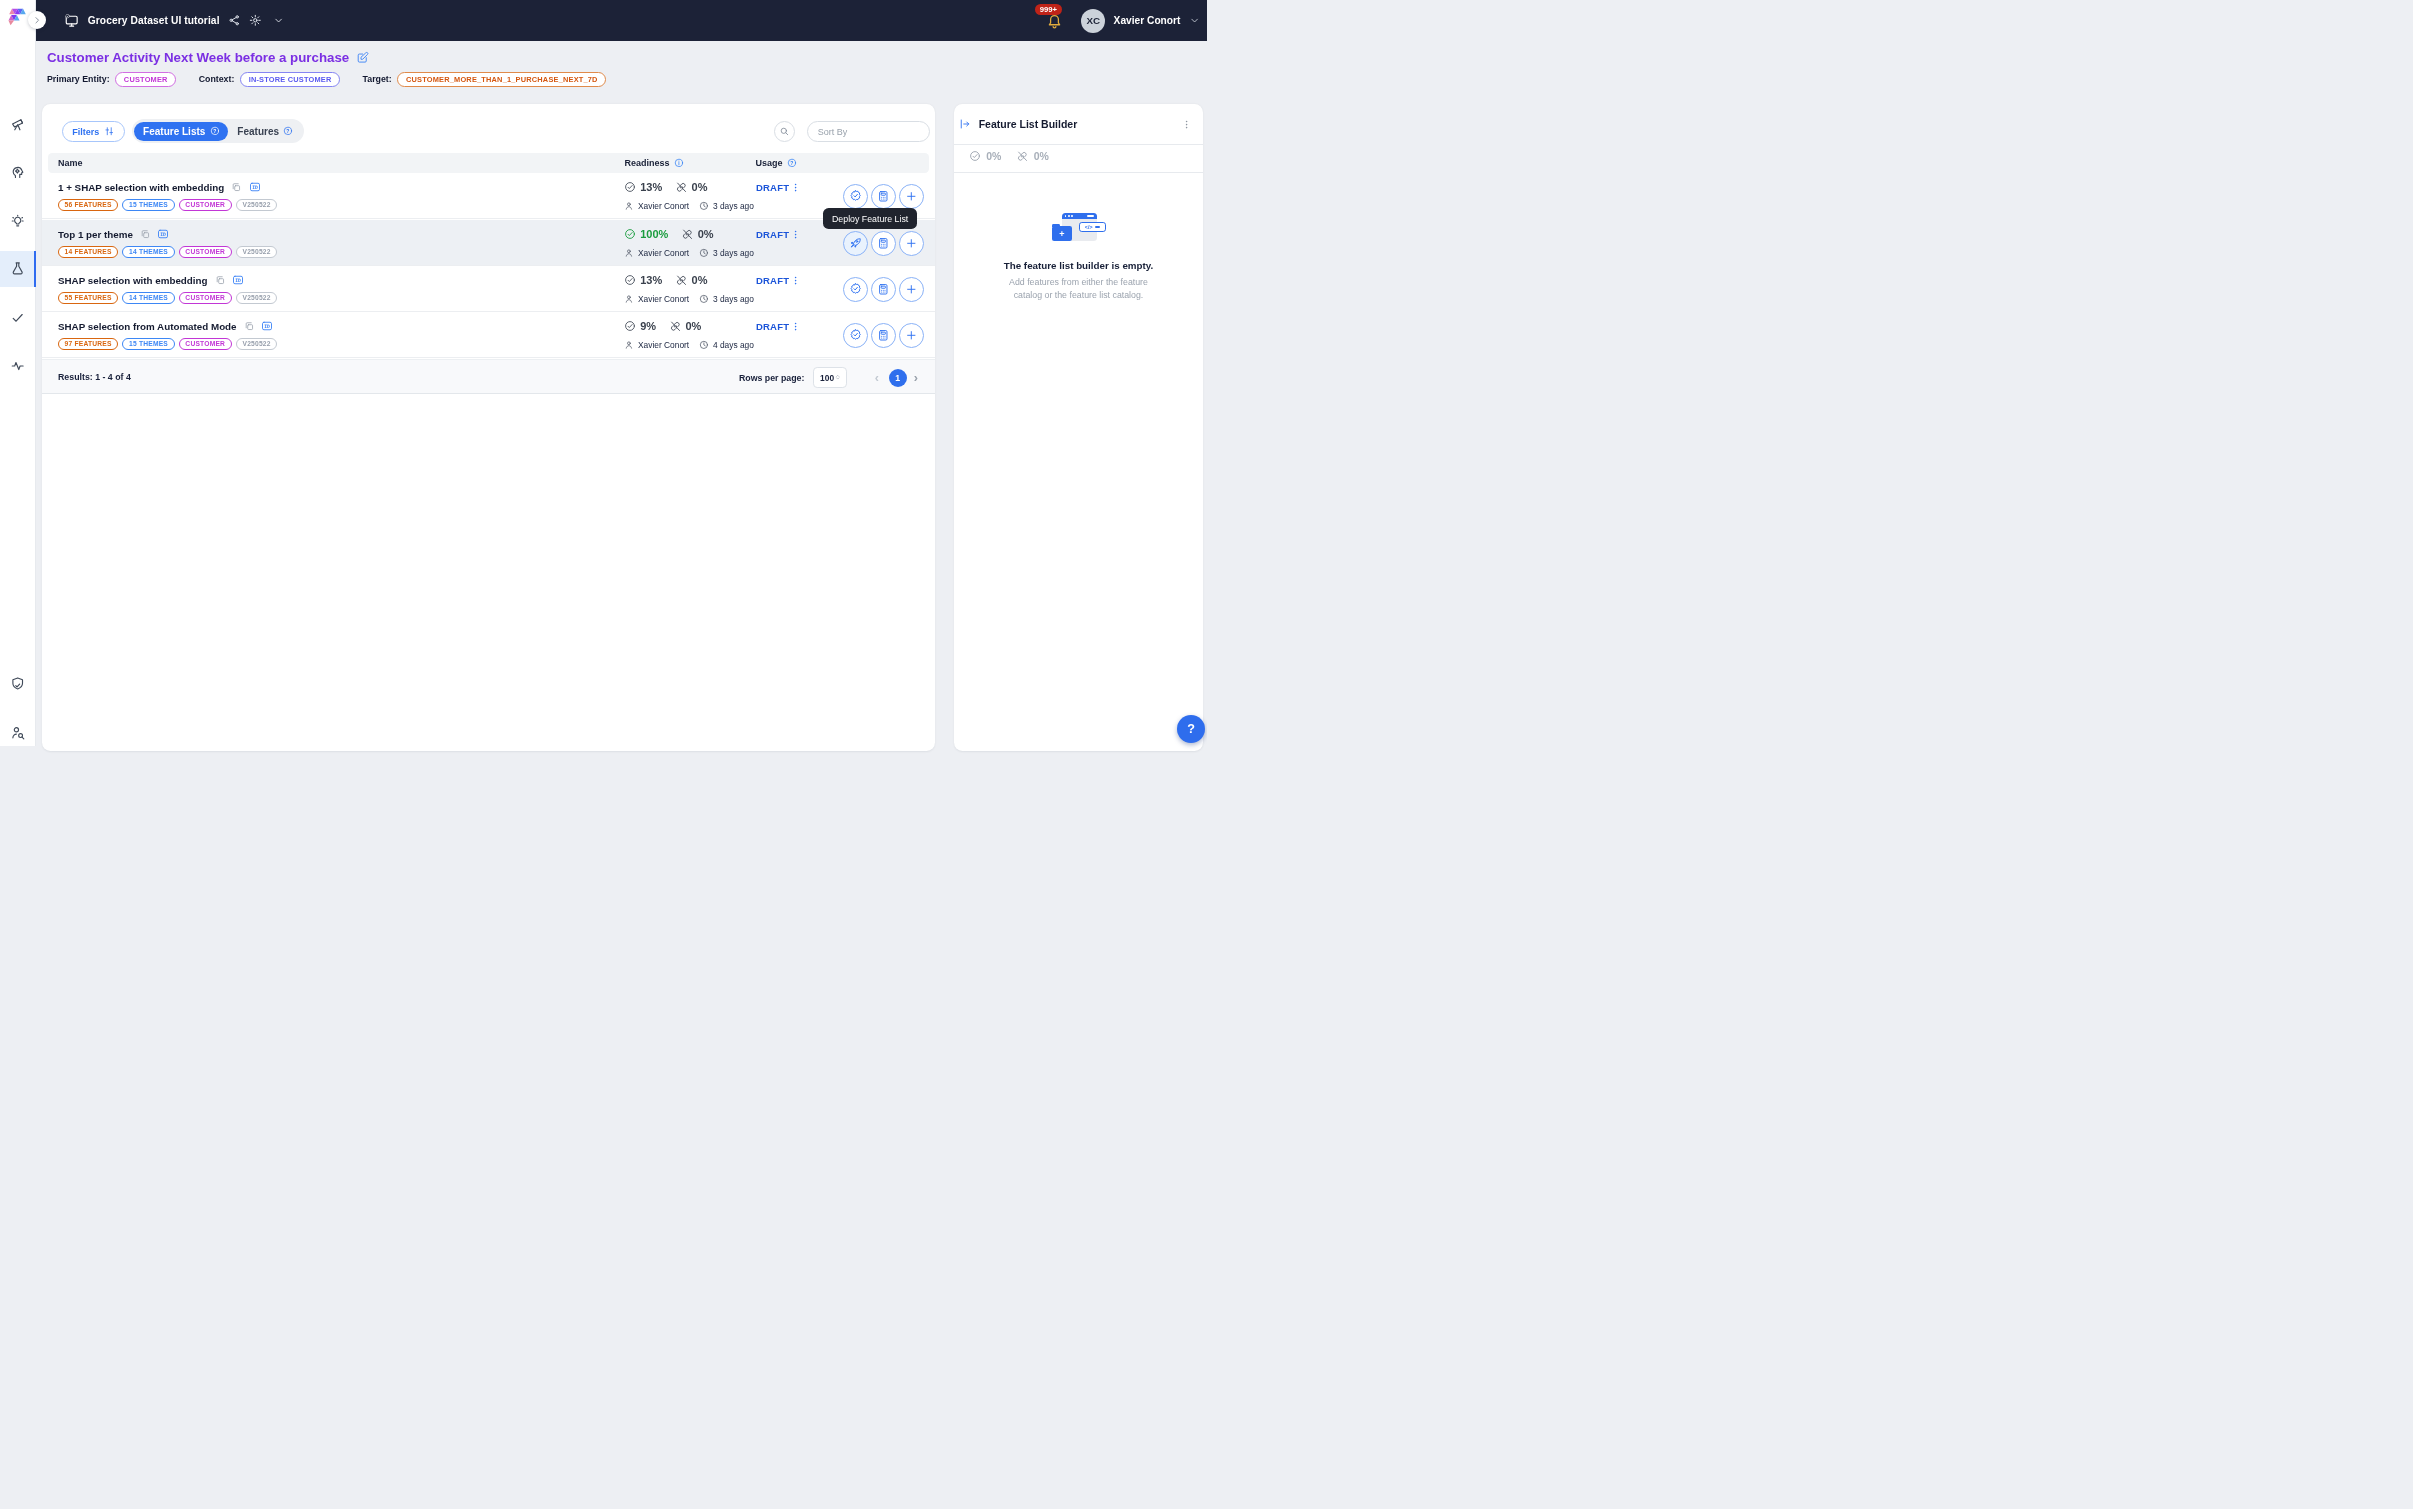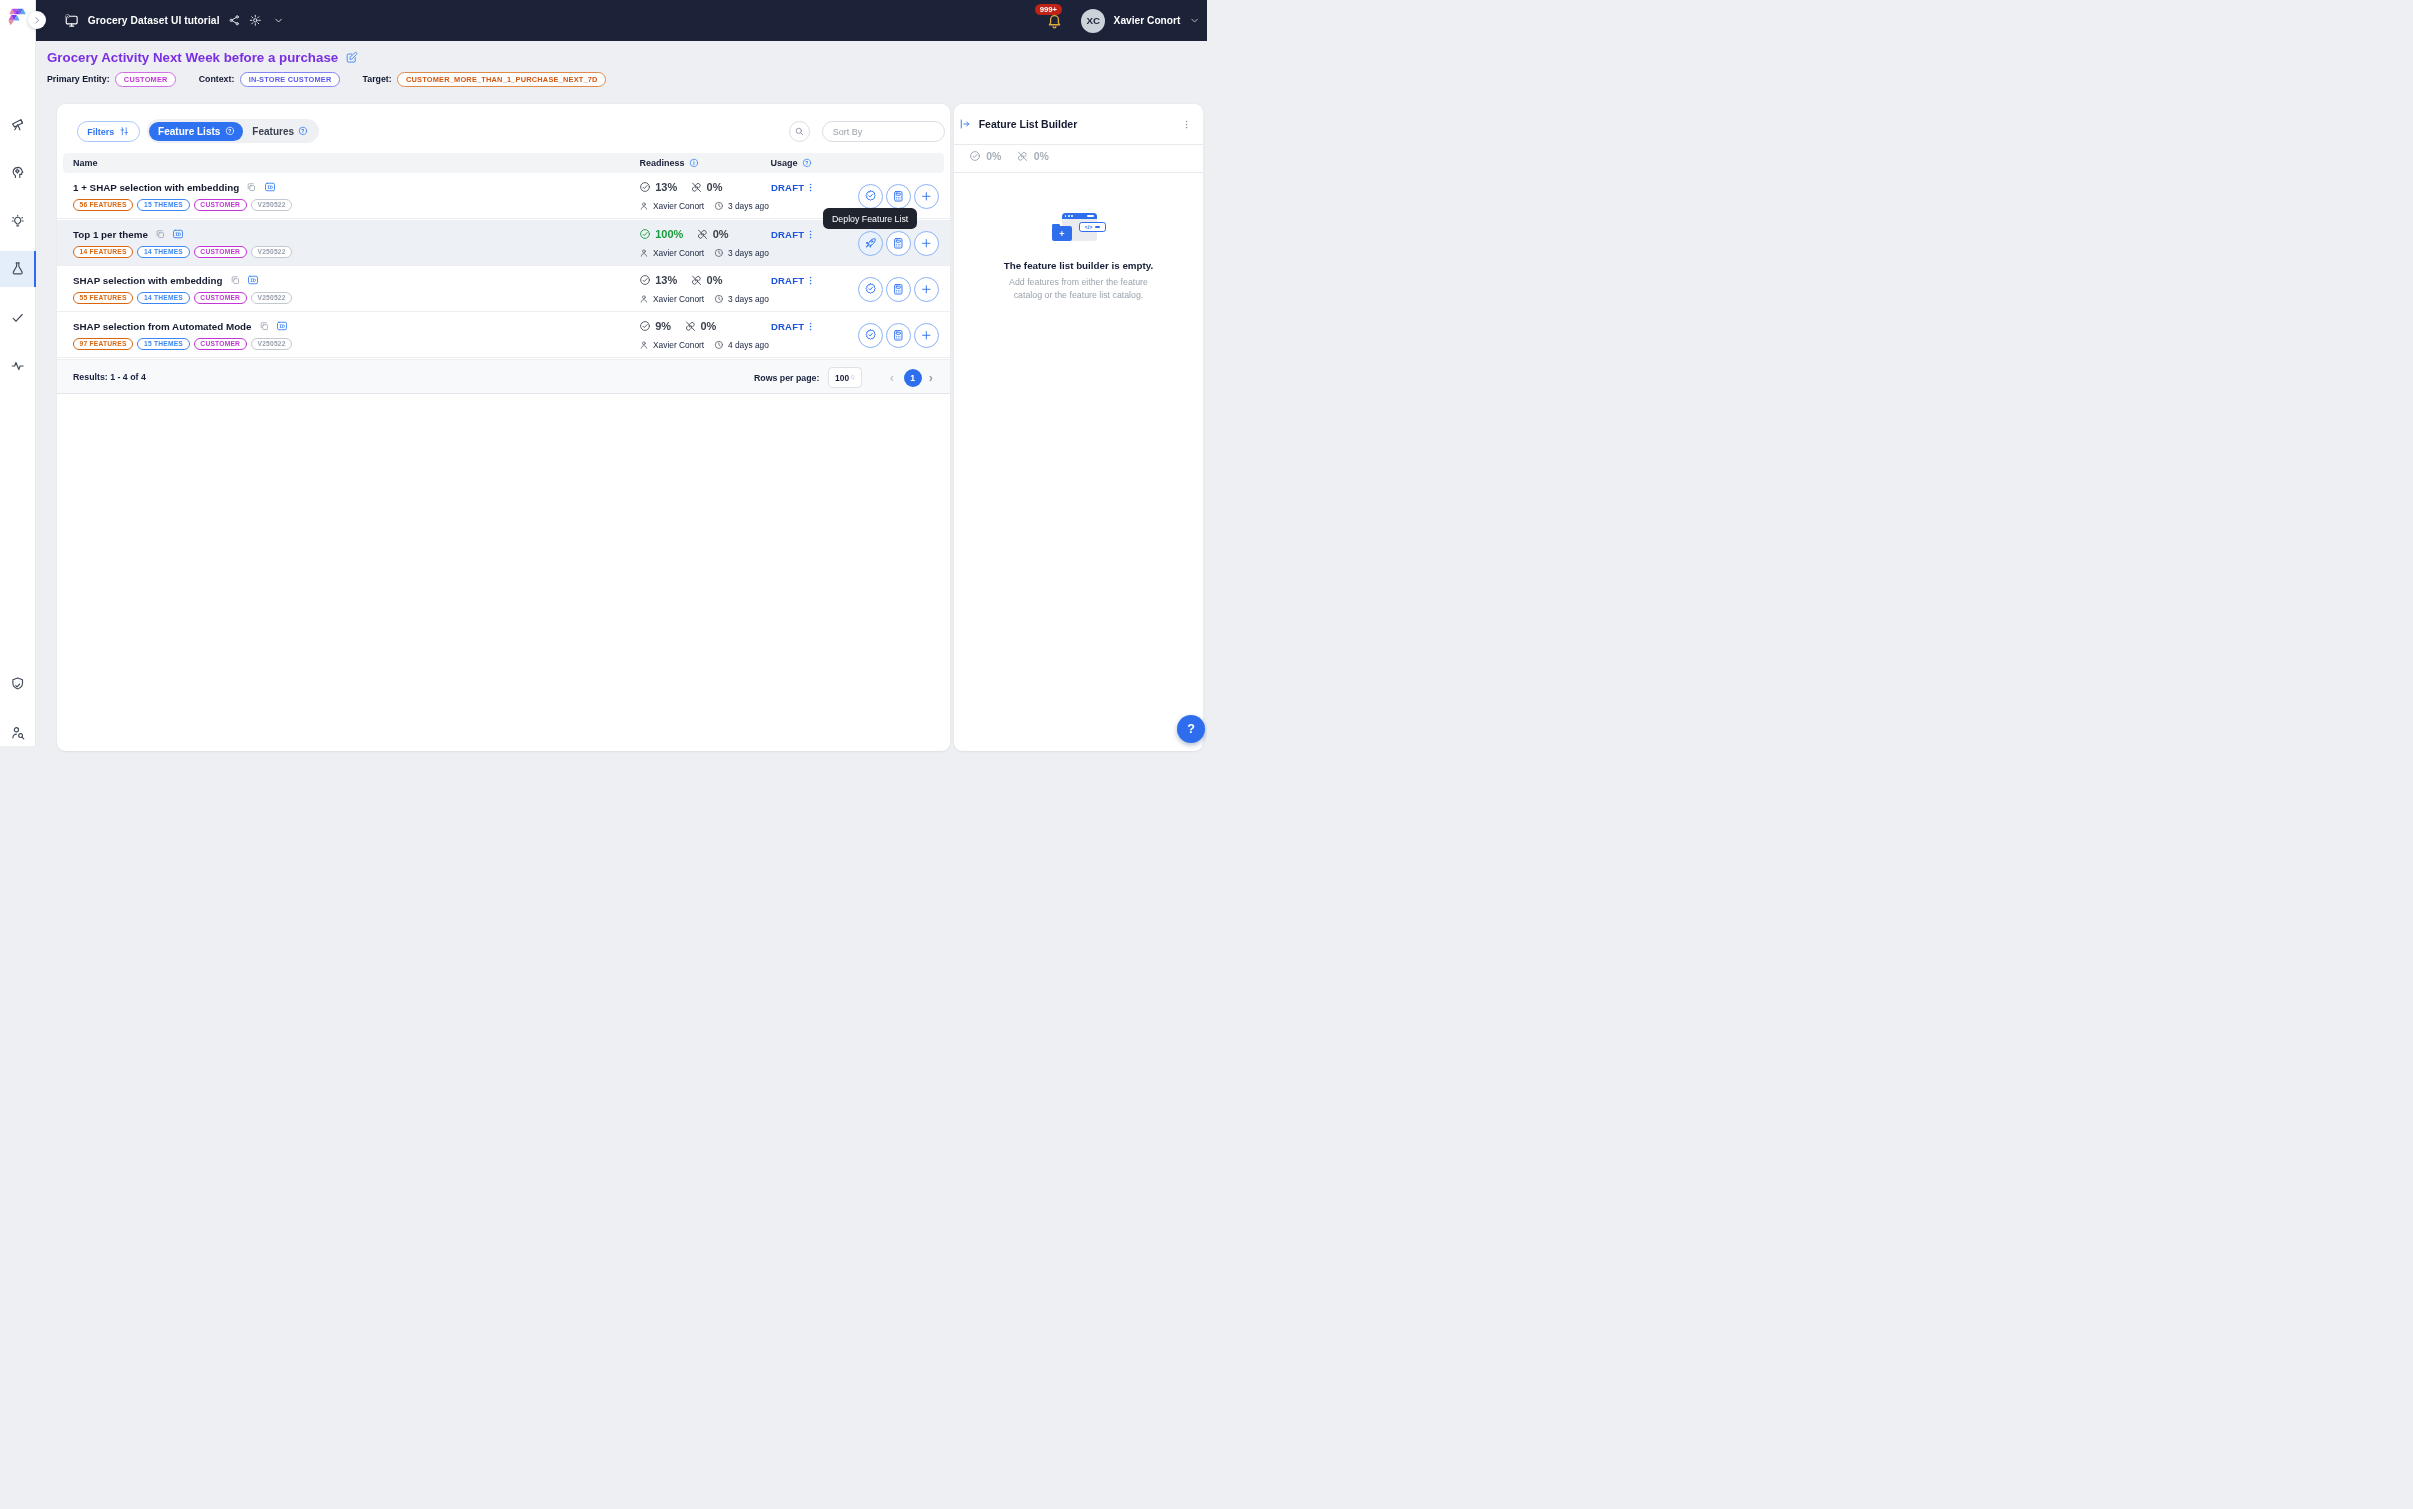--- a/index.html
+++ b/index.html
@@ -40,21 +40,21 @@
   #entity-row { position:absolute; left:47px; top:72px; display:flex; align-items:center; gap:5.6px; font-size:8.8px; z-index:2; }
   .ent-label { font-weight:bold; color:#12182f; }
   .ent-gap { width:11.2px; }
   .pill { border:0.7px solid; border-radius:7.7px; padding:1.8px 7.7px; font-size:7.4px; font-weight:bold; letter-spacing:0.2px; background:#fff; }
   .pill.fuchsia { color:#c236d6; border-color:#d16ee2; }
   .pill.indigo { color:#5a5af0; border-color:#8585f2; }
   .pill.orange { color:#d4560f; border-color:#e08a4a; }
 
   
   .card { position:absolute; background:#fff; border-radius:8.4px; box-shadow:0 0.7px 2.1px rgba(16,24,40,.07); }
-  #main-card { left:57px; top:104px; width:893px; height:647px; }
+  #main-card { left:42px; top:104px; width:893px; height:647px; }
   #builder-card { left:954px; top:104px; width:249px; height:647px; }
 
   
   #filters-btn { position:absolute; left:20.3px; top:17px; height:21px; display:flex; align-items:center; gap:4.9px; padding:0 9px;
     border:0.7px solid #a7c6fb; border-radius:10.5px; background:#fff; color:#2f72f1; font-size:9px; font-weight:bold; cursor:pointer; }
   #tabs { position:absolute; left:90px; top:15.4px; height:24px; background:#eef0f3; border-radius:12px; display:flex; align-items:center; padding:2.1px; }
   .tab { height:19.6px; display:flex; align-items:center; gap:4.2px; padding:0 9px; border-radius:9.8px; font-size:10px; font-weight:bold;
     color:#3a4252; cursor:pointer; }
   .tab.active { background:#2f72f1; color:#fff; }
   .tab .qm { color:#2f72f1; } .tab.active .qm { color:#fff; }
@@ -389,21 +389,21 @@
       </svg>
     </div>
 </nav>
 <button id="expand-btn">
     <svg width="10.5" height="10.5" viewBox="0 0 15 15">
       <use href="#i-chev-r"></use>
     </svg>
   </button>
 
 <div id="page-title-row">
-  <h1 id="page-title">Grocery Activity Next Week before a purchase</h1>
+  <h1 id="page-title">Customer Activity Next Week before a purchase</h1>
   <span class="edit-ic">
       <svg width="13.3" height="13.3" viewBox="0 0 19 19">
         <use href="#i-edit"></use>
       </svg>
     </span>
 </div>
 <div id="entity-row">
   <span class="ent-label">Primary Entity:</span>
   <span class="pill fuchsia">CUSTOMER</span>
   <span class="ent-gap"></span>

